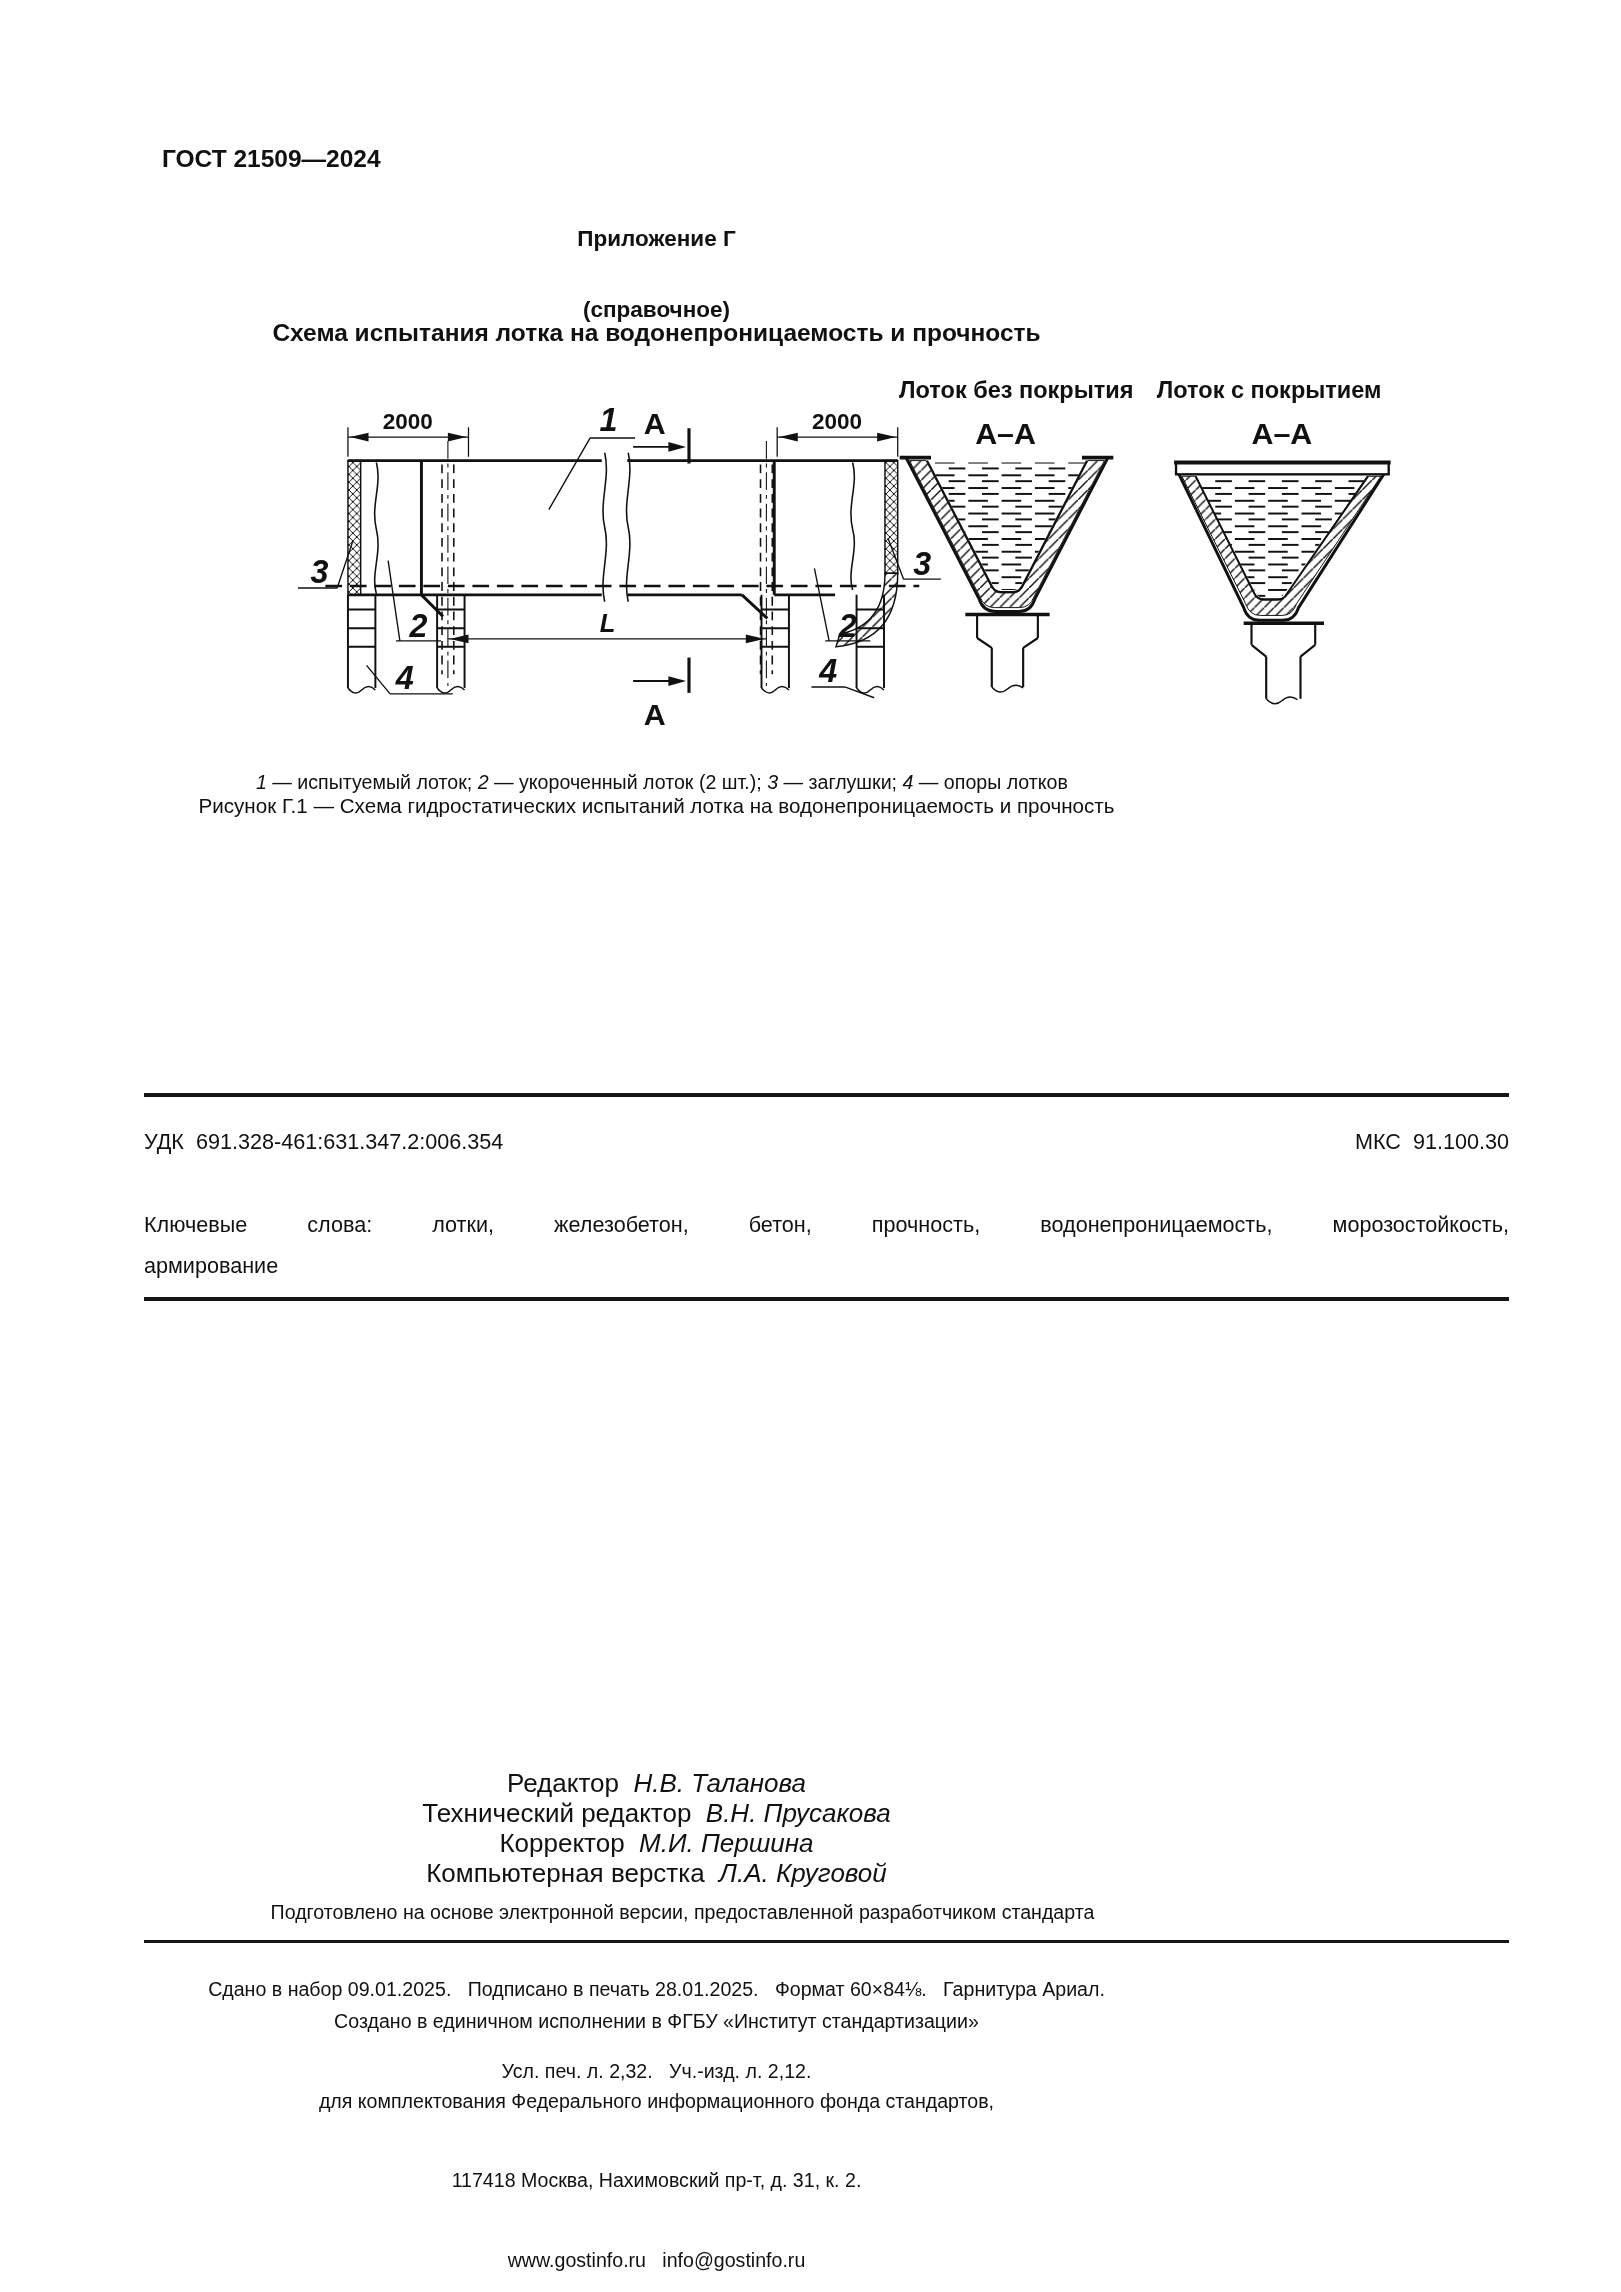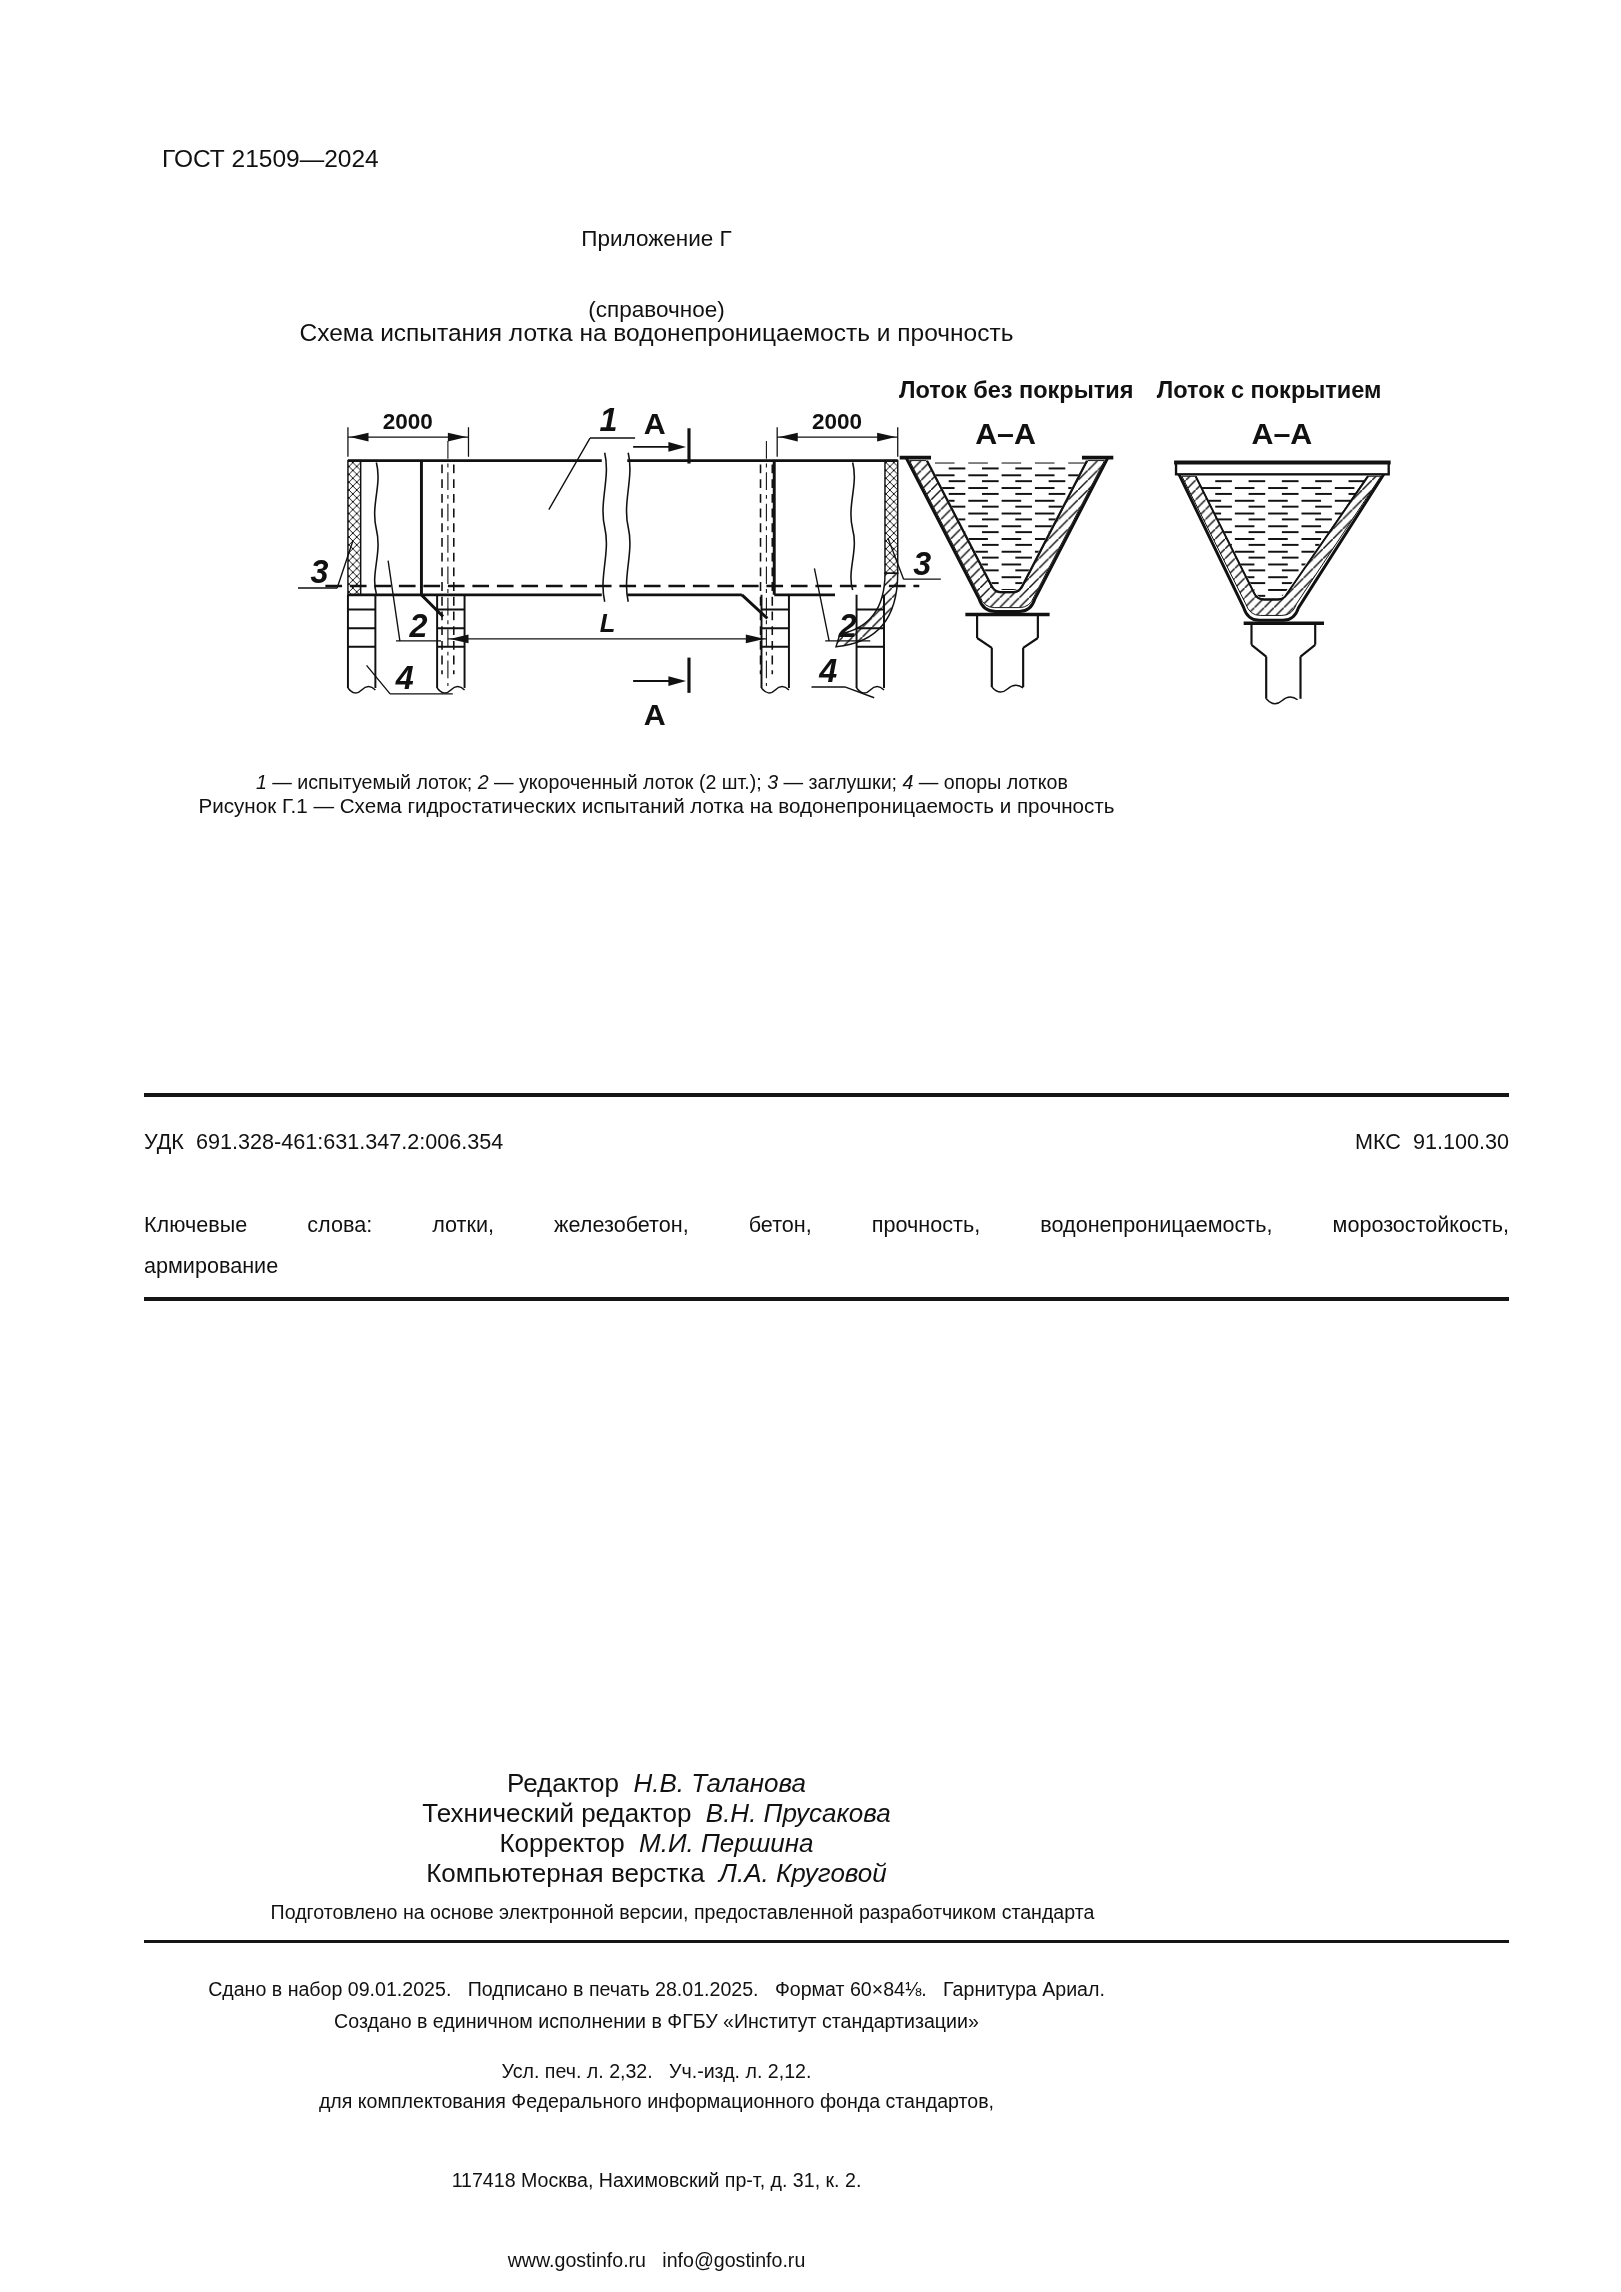--- a/index.html
+++ b/index.html
@@ -3,21 +3,21 @@
 <meta charset="utf-8">
 <style>
   html,body{margin:0;padding:0;}
   body{
     width:1621px;height:2293px;background:#ffffff;position:relative;
     font-family:"Liberation Sans",sans-serif;color:#111;
     -webkit-font-smoothing:antialiased;
   }
   .abs{position:absolute;}
   .ctr{text-align:center;width:1313px;left:0;}
-  .b{font-weight:normal;}
+  .b{font-weight:bold;}
   .it{font-style:italic;}
   .pre{white-space:pre-wrap;}
   .rule{background:#151515;}
   svg text{font-family:"Liberation Sans",sans-serif;fill:#111;}
   .kw-just{text-align:justify;text-align-last:justify;}
 </style>
 </head>
 <body>
 
 <div class="abs b" style="left:162px;top:145px;font-size:24.5px;">ГОСТ 21509—2024</div>

